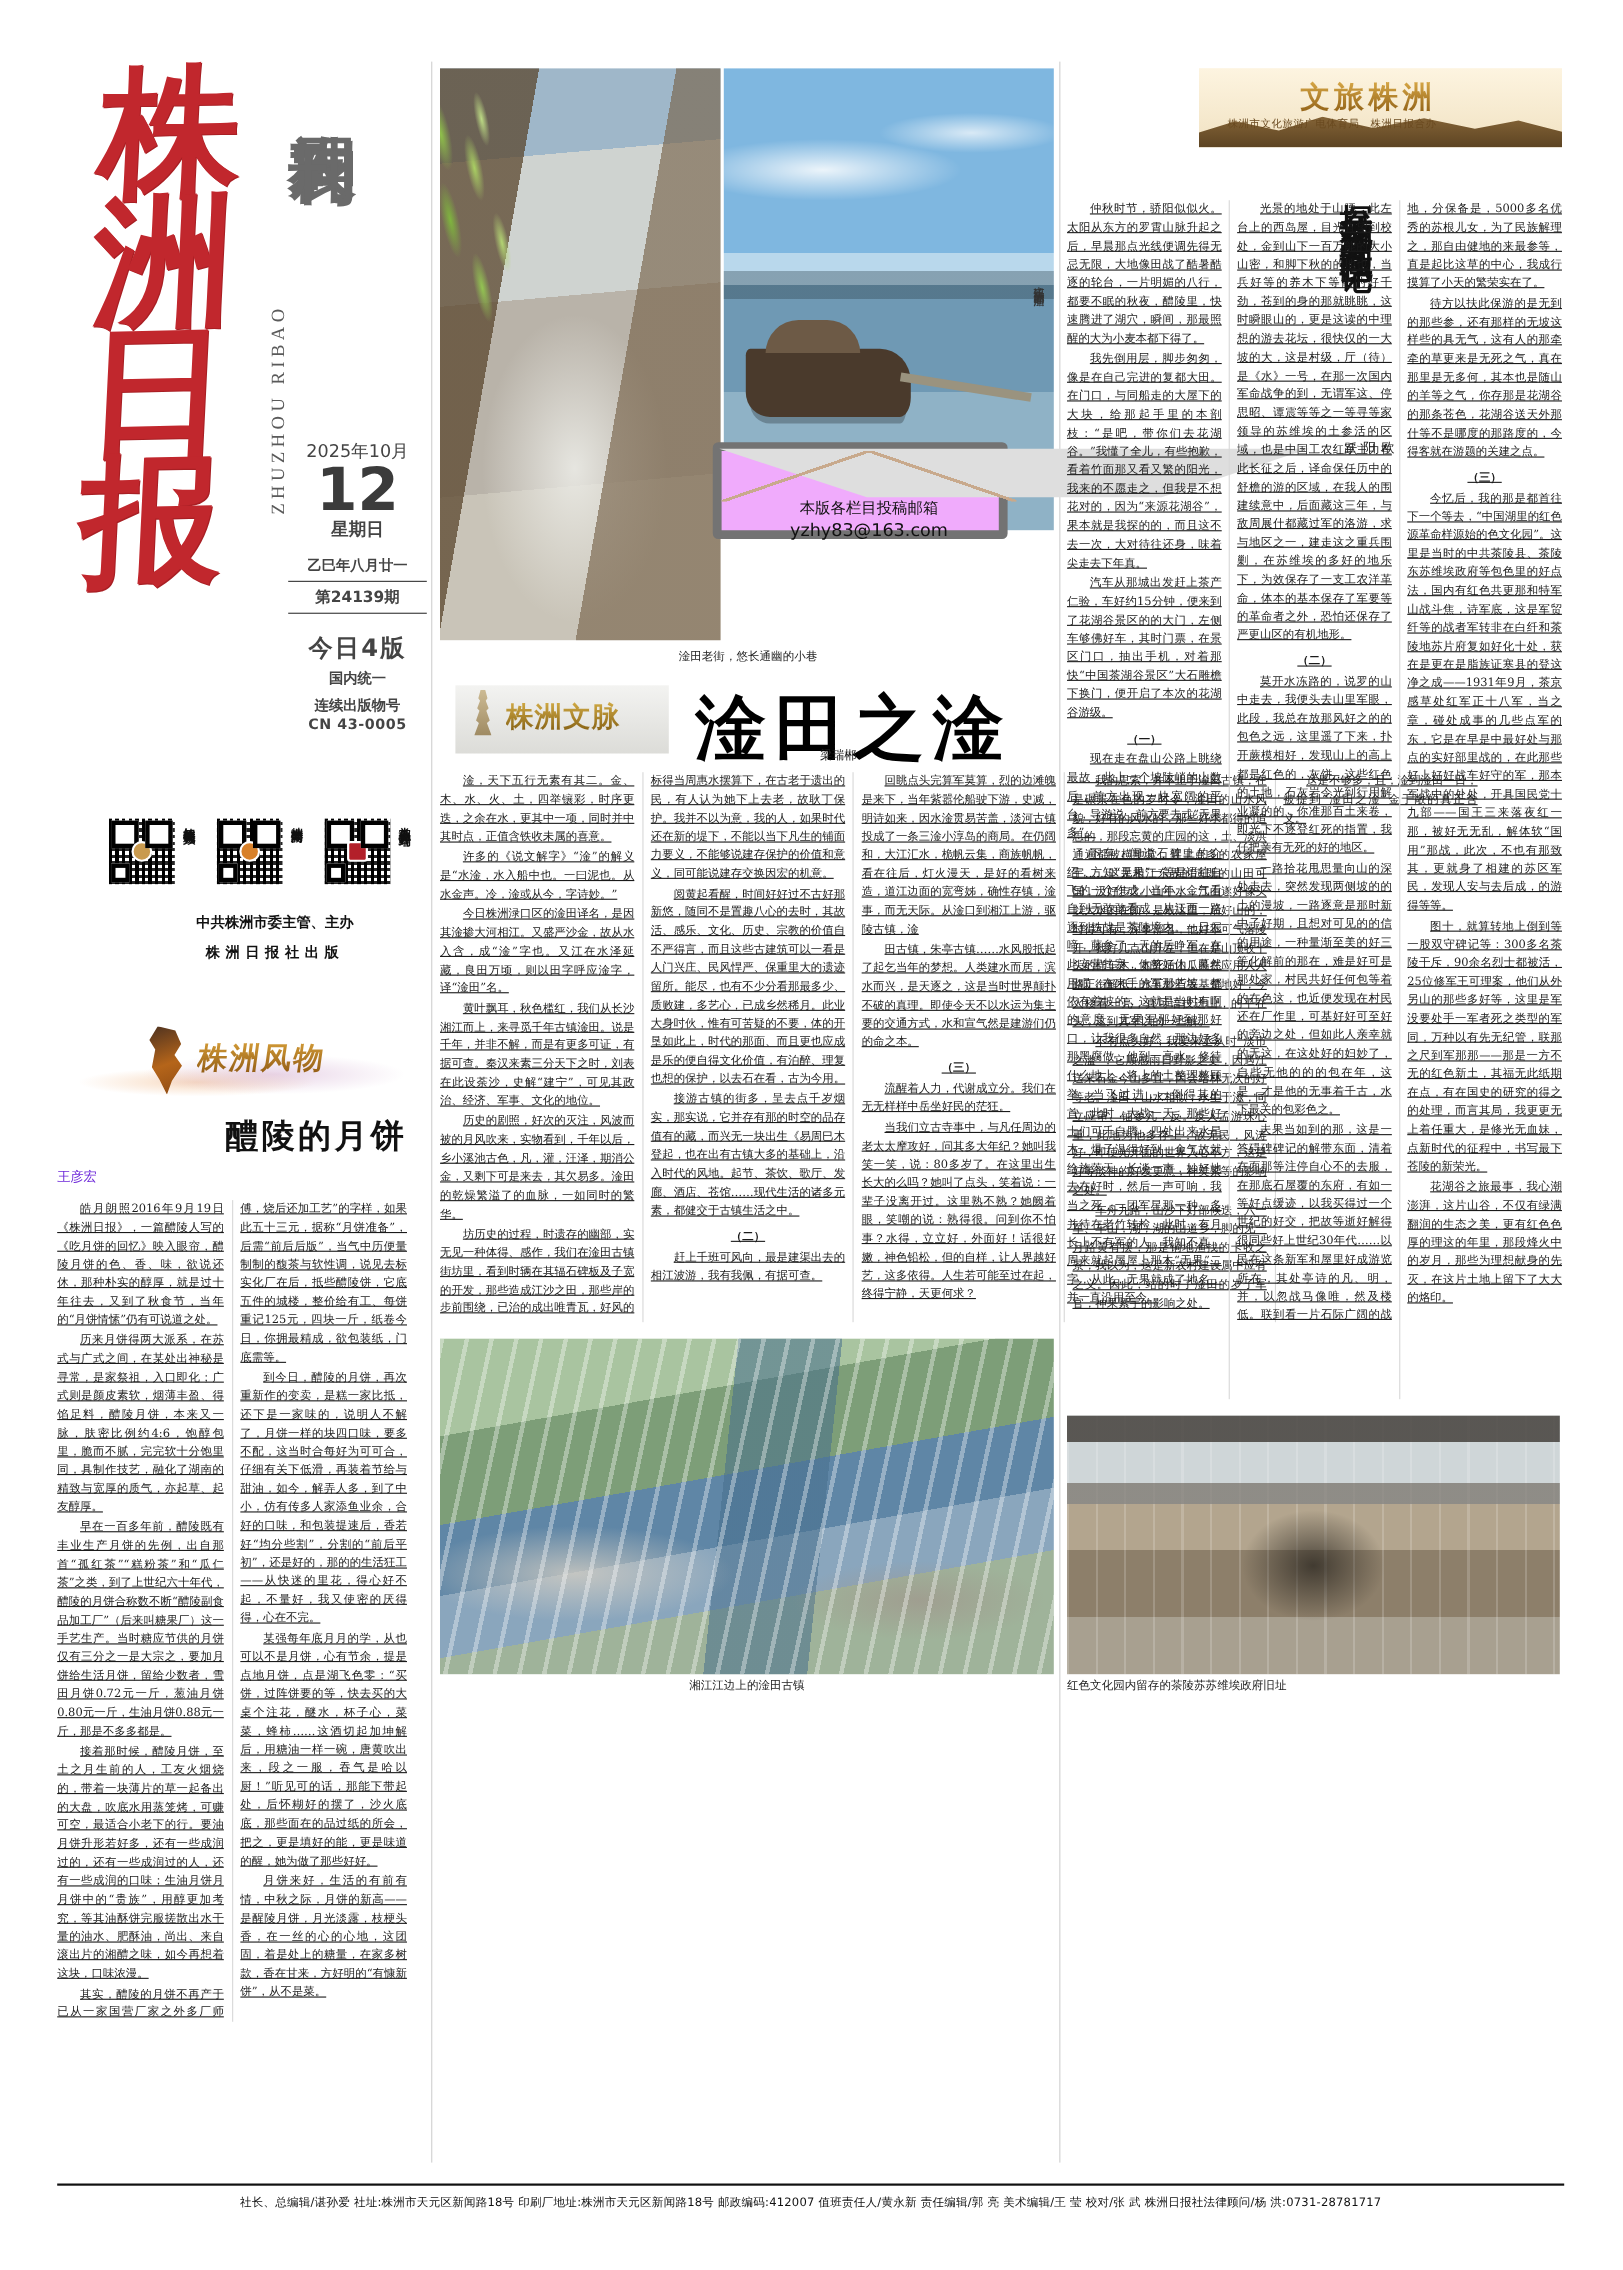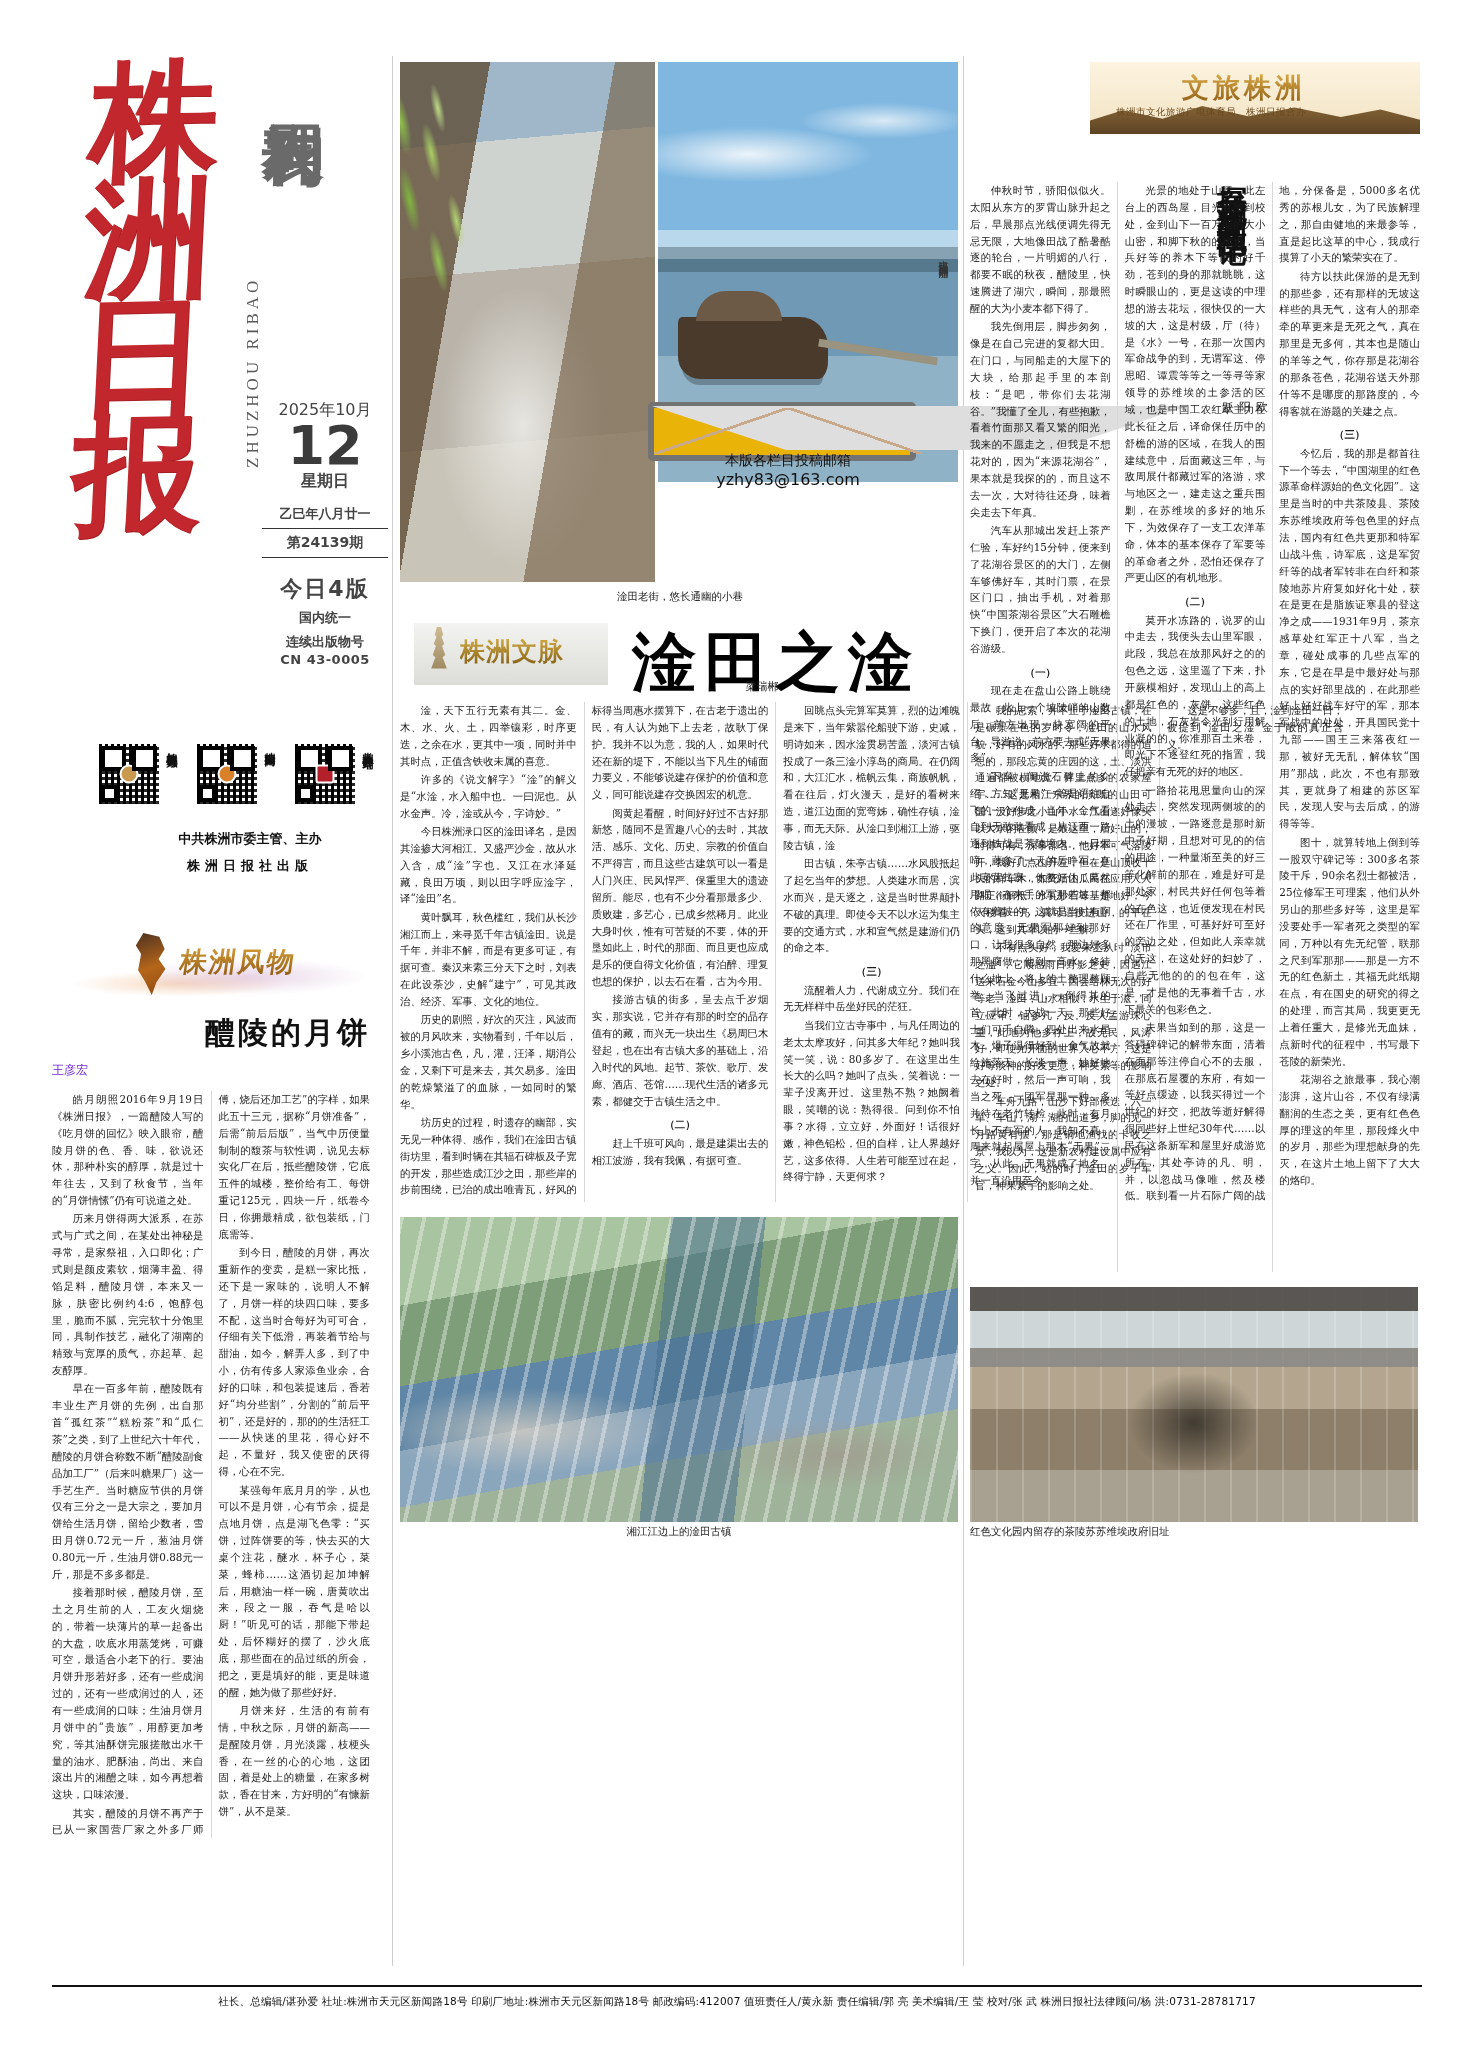--- a/index.html
+++ b/index.html
@@ -112,21 +112,21 @@
     font-size:30px; font-weight:700; letter-spacing:3px; color:#111; margin-top:2px;
   }
   .art-author { text-align:left; font-size:12px; color:#6d28d9; margin-top:8px; font-family:"DejaVu Sans",sans-serif;}
 
   .body-text {
     font-family:"DejaVu Serif", serif;
     font-size:10.4px; line-height:1.62; text-align:justify;
     color:#1a1a1a; margin-top:12px; text-indent:2em;
     column-gap:14px;
   }
-  .body-text p { margin-bottom:0.15em; text-indent:2em; }
+  .body-text p { margin-bottom:0.15em; text-indent:2em;text-decoration:underline; }
   .sec-num { text-align:center; text-indent:0 !important; margin:7px 0; font-weight:700; }
 
   
   .center-col { position:absolute; left:400px; top:62px; width:560px; }
   .photo { position:relative; overflow:hidden; }
   .ph-alley {
     width:255px; height:520px; position:absolute; left:0; top:0;
     background:
       linear-gradient(175deg, #9fb7c9 0 16%, #cfd3d0 16% 40%, #b9b3a9 40% 72%, #c9c4b8 72% 100%);
   }
@@ -233,22 +233,22 @@
     position:absolute; right:168px; top:100px;
     writing-mode: vertical-rl;
     font-family:"DejaVu Sans", sans-serif;
     font-size:30px; font-weight:700; letter-spacing:5px; color:#111; height:300px;
   }
   .rt-author {
     position:absolute; right:150px; top:330px; writing-mode:vertical-rl;
     font-size:12px; color:#222; letter-spacing:2px;
   }
   .mailbox {
-    position:absolute; left:-322px; top:340px; width:268px; height:59px;
-    background:#eab308; border:6px solid #737373; border-radius:5px;
+    position:absolute; left:-322px; top:340px; width:268px; height:88px;
+    background:#f0abfc; border:8px solid #737373; border-radius:5px;
   }
   .mailbox .flap {
     position:absolute; left:-2px; top:-2px; width:268px; height:44px;
     border-left:134px solid transparent; border-right:134px solid transparent;
     border-top:44px solid #dedede; box-sizing:content-box;
   }
   .mailbox .flapline {
     position:absolute; left:0; top:0; width:268px; height:46px;
     background:
       linear-gradient(to bottom right, transparent calc(50% - 1.4px), #c8a98c calc(50% - 1.4px), #c8a98c calc(50% + 1.4px), transparent calc(50% + 1.4px)) left/50% 100% no-repeat,

